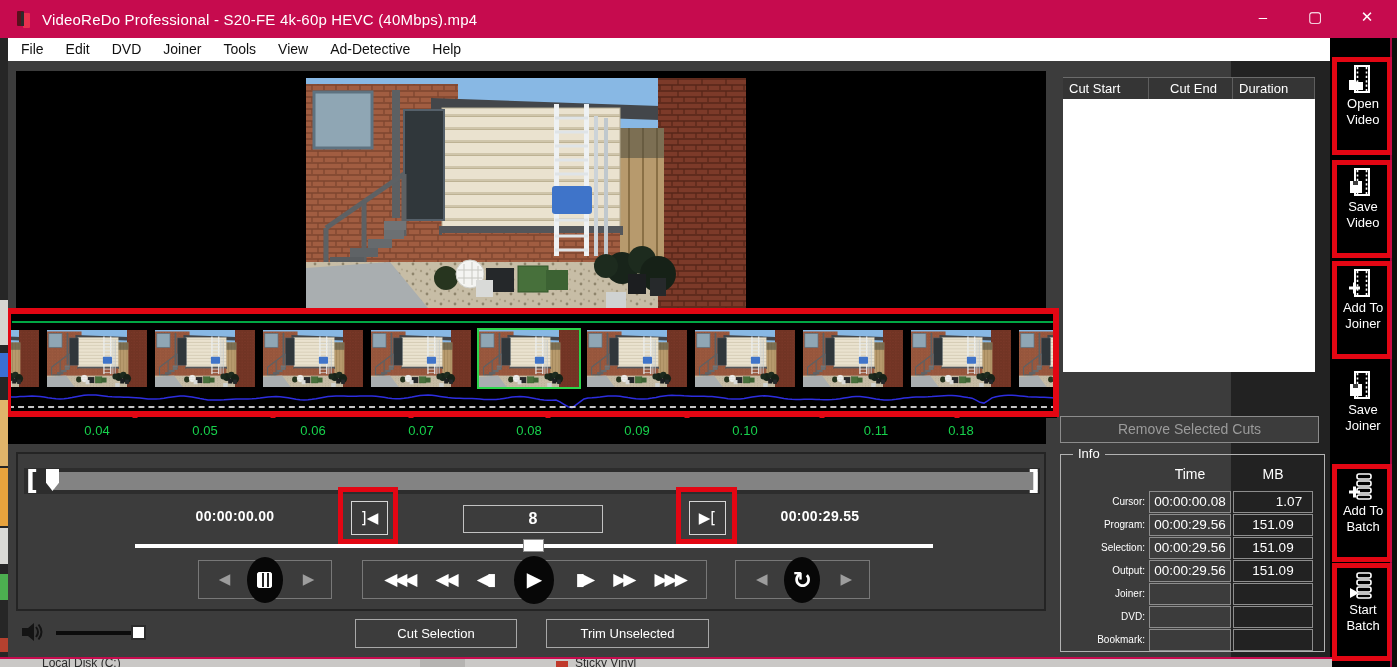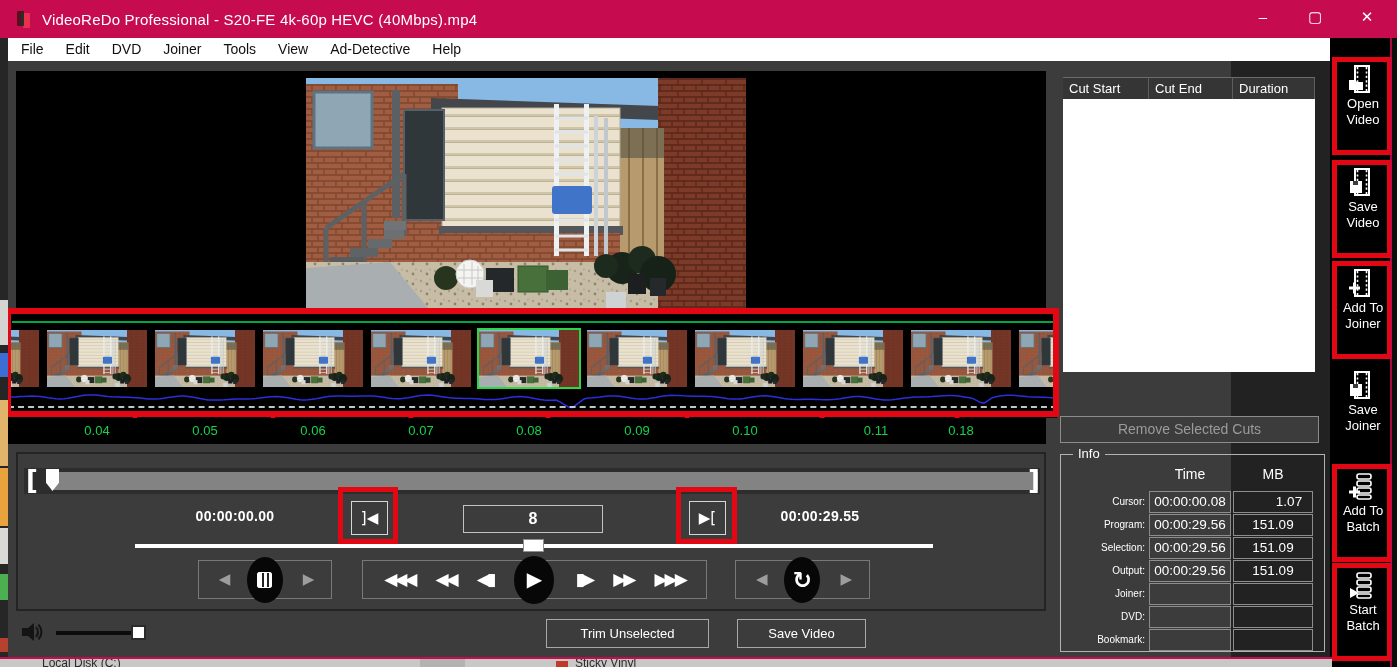--- a/index.html
+++ b/index.html
@@ -317,27 +317,27 @@
       </div>
   </div>
 
   <svg class="abs" style="left:20px;top:620px" width="26" height="24" viewBox="0 0 26 24">
     <polygon points="2,8 8,8 14,3 14,21 8,16 2,16" fill="#141414"></polygon>
     <path d="M16 7 Q20 12 16 17" stroke="#141414" stroke-width="2" fill="none"></path>
     <path d="M18.5 4.5 Q24.5 12 18.5 19.5" stroke="#141414" stroke-width="2" fill="none"></path>
   </svg>
   <div class="vol-line"></div>
   <div class="vol-handle"></div>
+  <div class="action-btn" style="left:355px;width:162px">Cut Selection</div>
   <div class="action-btn" style="left:546px;width:163px">Trim Unselected</div>
-  <div class="action-btn" style="left:737px;width:129px">Save Video</div>
 
   <div class="cutlist">
     <div class="cutlist-header" id="cutlist-header">
         <div class="cutlist-col" style="width: 86px;">Cut Start</div>
-        <div class="cutlist-col" style="width: 84px;">Cut End</div>
+        <div class="cutlist-col" style="width: 84px; text-align: center;">Cut End</div>
         <div class="cutlist-col" style="width: 82px;">Duration</div>
       </div>
   </div>
   <div class="gray-btn" style="top:416px">Remove Selected Cuts</div>
 
   <div class="info-box">
     <div class="info-legend">Info</div>
     <div class="info-head" style="left:88px;width:82px">Time</div>
     <div class="info-head" style="left:172px;width:80px">MB</div>
     <div id="info-rows" style="position:absolute;left:0;top:36px;width:263px">

